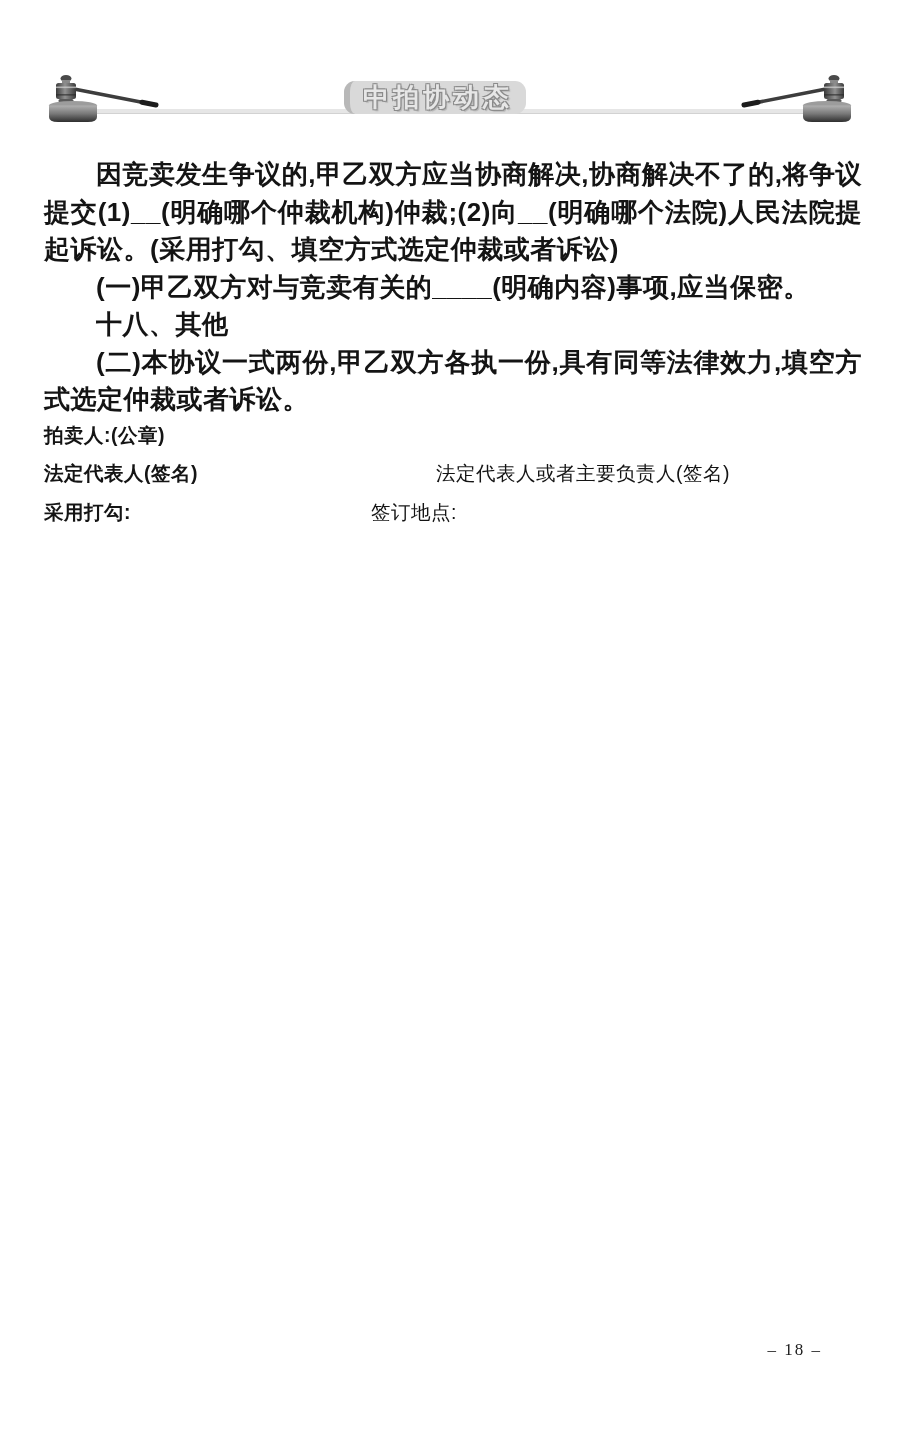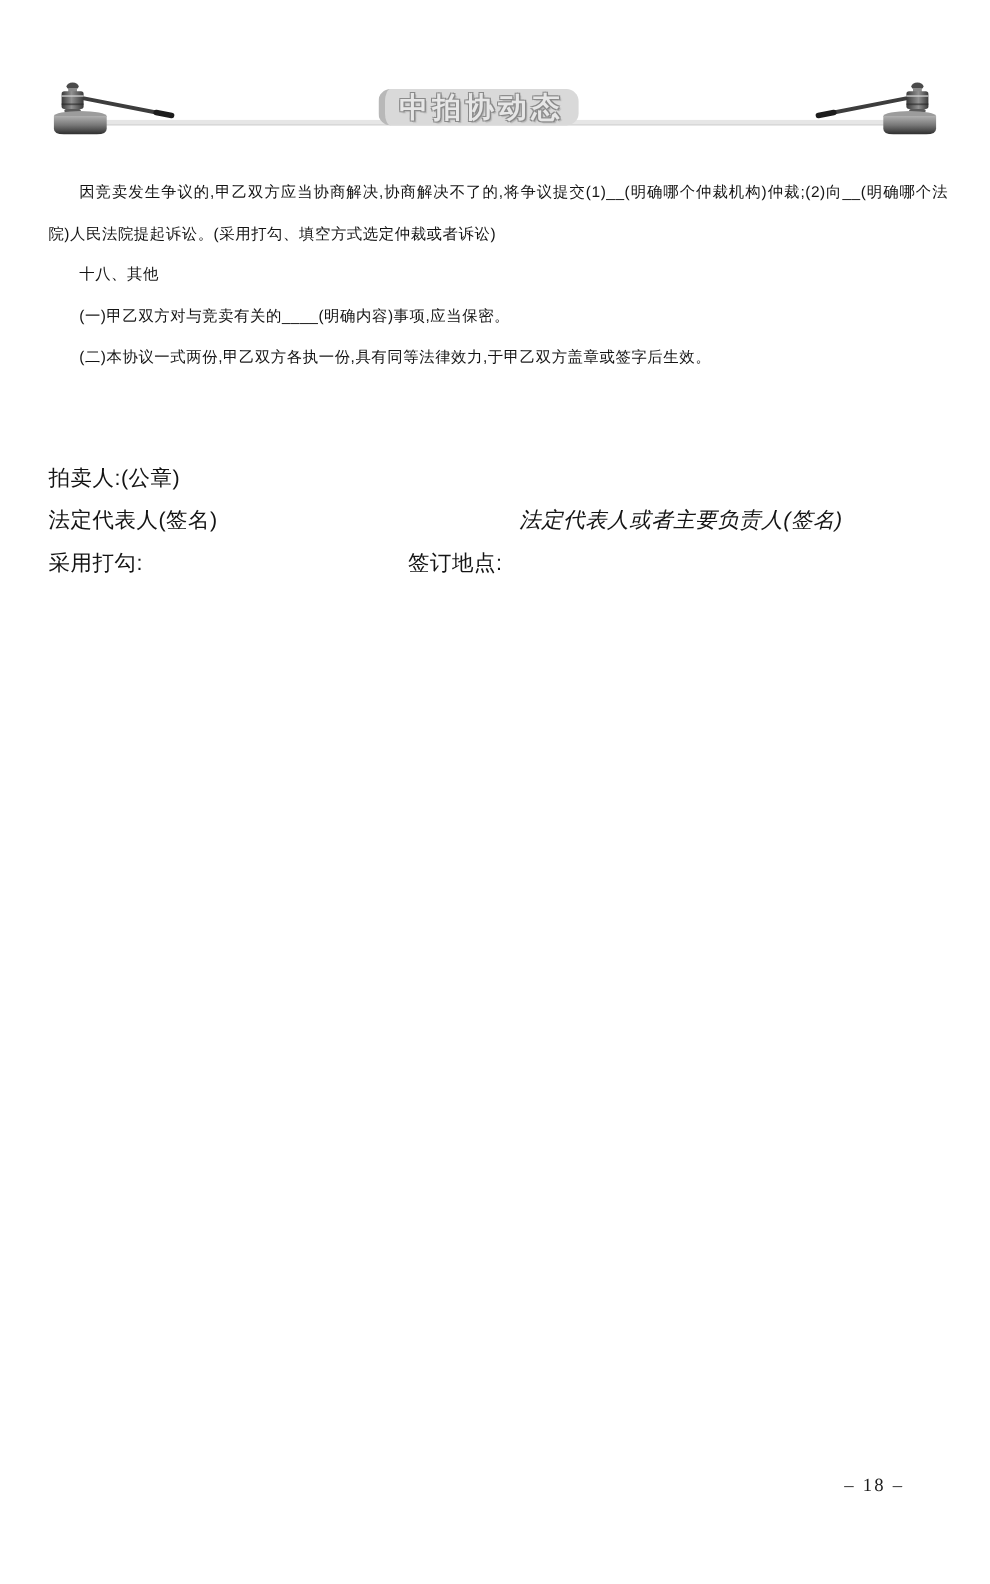--- a/index.html
+++ b/index.html
@@ -59,45 +59,46 @@
   }
 
   
   .doc-body {
     position: absolute;
     left: 44px; top: 156px;
     width: 818px;
     color: #141414;
   }
   .doc-body p {
-    font-size: 14px;
+    font-size: 26px;
     line-height: 37.5px;
     text-indent: 2em;
     text-align: justify;
     letter-spacing: 0.5px;
+    font-weight: bold;
   }
 
   
   .signature {
     position: absolute;
     left: 44px; top: 416px;
     width: 818px;
     color: #141414;
   }
   .sig-row {
     position: relative;
     height: 38.3px;
     font-size: 19.5px;
     line-height: 38.3px;
     letter-spacing: 0.5px;
   }
-  .sig-left  { position: absolute; left: 0; white-space: nowrap; }
+  .sig-left  { position: absolute; left: 0; white-space: nowrap; font-weight: bold; }
   .sig-right { position: absolute; white-space: nowrap; }
   .sig-row-0 .sig-right { left: 393px; }
-  .sig-row-1 .sig-right { left: 428px; font-style: italic; }
+  .sig-row-1 .sig-right { left: 392px; }
   .sig-row-2 .sig-right { left: 327px; }
 
   
   .page-number {
     position: absolute;
     left: 758px; top: 1340px;
     width: 64px;
     text-align: right;
     font-family: "Liberation Serif", serif;
     font-size: 17px;
@@ -166,23 +167,23 @@
       <rect x="14" y="12.5" width="20" height="1.6" fill="#cfcfcf" opacity="0.75"></rect>
       <rect x="14" y="20" width="20" height="1.6" fill="#262626" opacity="0.6"></rect>
       <rect x="16.5" y="25" width="15" height="3.5" rx="1.5" fill="#5a5a5a"></rect>
       <ellipse cx="31" cy="31.5" rx="24" ry="4.5" fill="#9c9c9c"></ellipse>
       <path d="M7 31.5 L7 43 Q7 48 16 48 L46 48 Q55 48 55 43 L55 31.5 Z" fill="url(#baseGradR)"></path>
     </svg>
   </div>
 
   <div class="doc-body">
     <p>因竞卖发生争议的,甲乙双方应当协商解决,协商解决不了的,将争议提交(1)__(明确哪个仲裁机构)仲裁;(2)向__(明确哪个法院)人民法院提起诉讼。(采用打勾、填空方式选定仲裁或者诉讼)</p>
+    <p>(一)甲乙双方对与竞卖有关的____(明确内容)事项,应当保密。</p>
     <p>十八、其他</p>
-    <p>(一)甲乙双方对与竞卖有关的____(明确内容)事项,应当保密。</p>
-    <p>(二)本协议一式两份,甲乙双方各执一份,具有同等法律效力,于甲乙双方盖章或签字后生效。</p>
+    <p>(二)本协议一式两份,甲乙双方各执一份,具有同等法律效力,填空方式选定仲裁或者诉讼。</p>
   </div>
 
   <div class="signature">
     <div class="sig-row sig-row-0">
       <span class="sig-left">拍卖人:(公章)</span>
     </div>
     <div class="sig-row sig-row-1">
       <span class="sig-left">法定代表人(签名)</span>
       <span class="sig-right">法定代表人或者主要负责人(签名)</span>
     </div>

